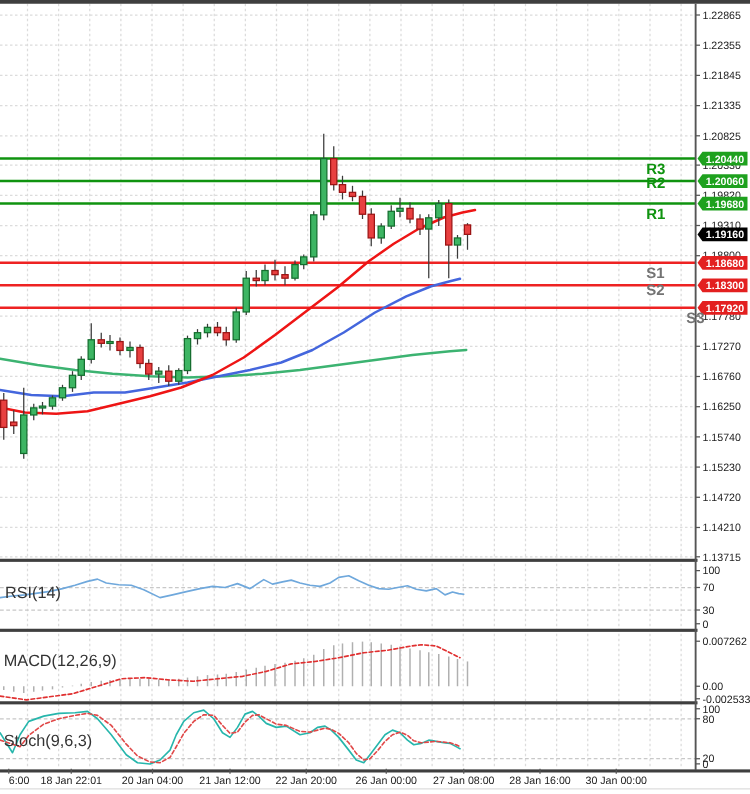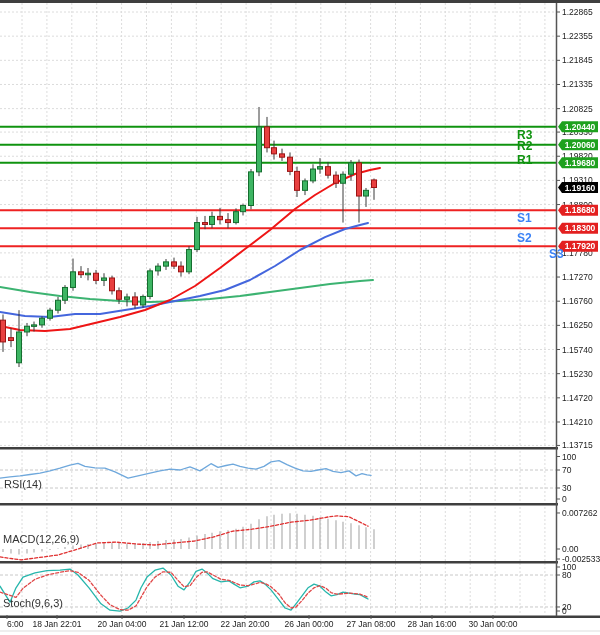--- a/index.html
+++ b/index.html
@@ -1,24 +1,24 @@
 <!DOCTYPE html>
 <html><head>
 <meta charset="utf-8">
 <style>
   html,body{margin:0;padding:0;background:#fff;}
   #wrap{position:relative;width:600px;height:635px;background:#fff;overflow:hidden;
         font-family:"Liberation Sans",sans-serif;}
   svg{position:absolute;left:0;top:0;}
   .lvl-label{position:absolute;font-size:12px;font-weight:bold;line-height:12px;}
   .lvl-r{color:#0f930f;}
-  .lvl-s{color:#3b82f6;}
-  .r3{left:517px;top:129px;} .r2{left:517px;top:140px;} .r1{left:517px;top:154px;}
-  .s1{left:517px;top:212px;} .s2{left:517px;top:232px;} .s3{left:517px;top:248px;margin-left:32px;}
-  .ind-label{position:absolute;font-size:11px;color:#333;margin-top:12px;}
+  .lvl-s{color:#737373;}
+  .r3{left:517px;top:129px;} .r2{left:517px;top:140px;} .r1{left:517px;top:165px;}
+  .s1{left:517px;top:212px;} .s2{left:517px;top:226px;} .s3{left:517px;top:248px;margin-left:32px;}
+  .ind-label{position:absolute;font-size:13px;color:#333;}
   .rsi-lbl{left:4px;top:466px;}
   .macd-lbl{left:3px;top:521px;text-align:right;}
   .stoch-lbl{left:3px;top:585px;}
 </style>
 </head>
 <body>
 
 <div id="wrap">
   <svg id="chart-svg" width="600" height="635" viewBox="0 0 600 635">
       <rect x="0" y="0" width="600" height="635" fill="#ffffff"></rect>

